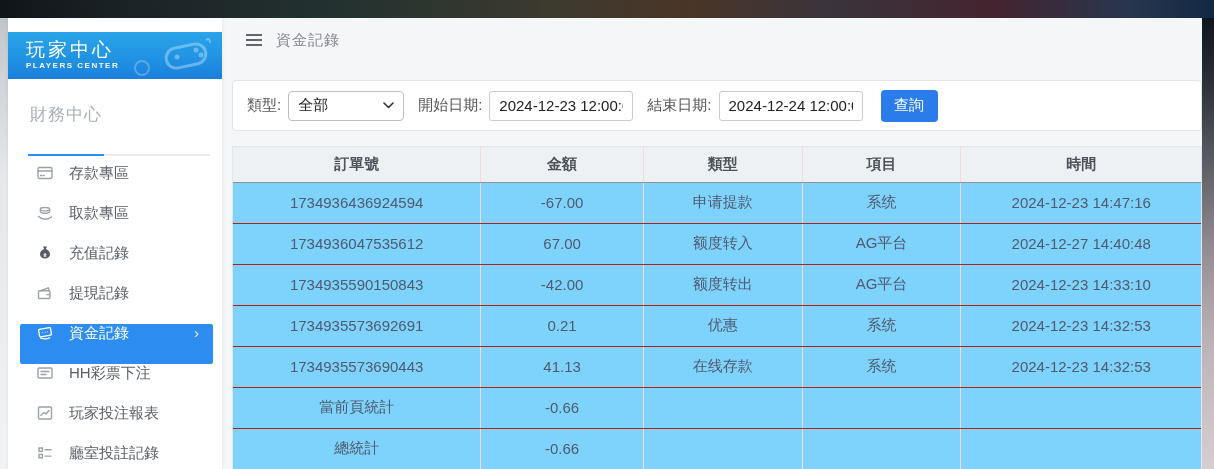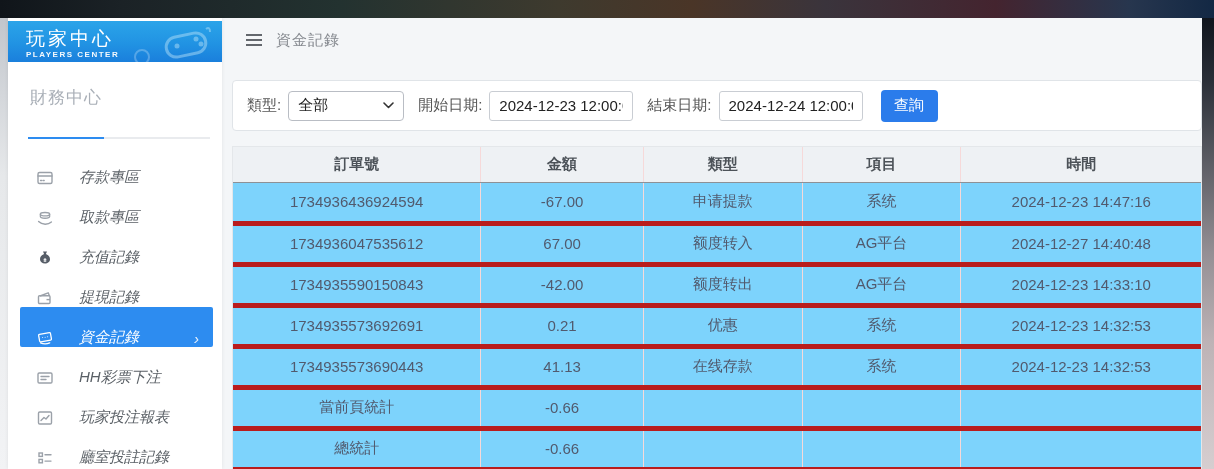--- a/index.html
+++ b/index.html
@@ -22,38 +22,38 @@
   .left-strip{
     position:absolute; top:18px; left:0; width:8px; height:451px;
     background:linear-gradient(180deg,#c2c6cc 0%,#e6e8ea 35%,#f2f3f5 100%);
   }
   
   .sidebar{
     position:absolute; left:8px; top:18px; width:214px; height:451px;
     background:#fff; box-shadow:0 0 4px rgba(0,0,0,.08);
   }
   .brand{
-    margin-top:3px; height:41px; position:relative; overflow:hidden;
+    margin-top:14px; height:47px; position:relative; overflow:hidden;
     background:linear-gradient(180deg,#2ba4e9 0%,#2193e3 55%,#1a7fdc 100%);
     color:#fff; padding:7px 0 0 18px;
   }
   .brand-title{ font-size:19px; letter-spacing:3px; font-weight:400; line-height:22px;}
   .brand-sub{ font-size:8px; letter-spacing:1.5px; font-weight:700; opacity:.95;}
   .brand-art{ position:absolute; right:10px; top:4px; opacity:.45; }
   .brand-bubble{ position:absolute; right:72px; top:28px; width:16px; height:16px; border-radius:50%;
     border:2px solid rgba(255,255,255,.25); }
   .section-title{
     color:#a9afb7; font-size:17px; padding:24px 0 28px 22px; letter-spacing:1px;
   }
   .section-divider{ height:2px; margin:0 12px 8px 20px; background:#e9ebee; position:relative; }
   .section-divider::before{ content:""; position:absolute; left:0; top:0; height:2px; width:42%; background:#2d8cf0; }
   .nav-item{
     height:40px; margin:0 9px 0 12px; padding-left:16px; border-radius:2px;
-    display:flex; align-items:flex-end; gap:25px; cursor:pointer;
-    color:#5a6066; font-size:15px;font-style:italic;
+    display:flex; align-items:flex-start; gap:15px; cursor:pointer;
+    color:#5a6066; font-size:15px;
   }
   .nav-item .ico{ width:18px; height:18px; flex:0 0 18px; display:flex; align-items:center; }
   .nav-item.active{ background:#2d8cf0; color:#fff; }
   .nav-chevron{ margin-left:auto; padding-right:14px; font-size:15px; color:#eaf3fd; }
   .personal-title{ padding-top:16px; }
   
   .topbar{
     position:absolute; left:232px; top:18px; width:970px; height:44px;
     display:flex; align-items:center; gap:10px; padding-left:10px;
   }
@@ -88,21 +88,21 @@
     background:#7dd3fc; border:1px solid #e4e7ea; border-bottom:none; overflow:hidden;
   }
   table{ width:100%; border-collapse:collapse; table-layout:fixed; }
   th{
     height:35px; background:#eef1f4; color:#4c5258; font-size:15px; font-weight:700;
     border-bottom:1px solid #8d9196; border-right:1px solid #f6d9d9; text-align:center;
   }
   th:last-child{ border-right:none; }
   td{
     height:41px; text-align:center; font-size:15px; color:#515a6e;
-    border-bottom:5px solid #b91c1c; border-right:1px solid #f6d9d9;
+    border-bottom:1px solid #b91c1c; border-right:1px solid #f6d9d9;
     white-space:nowrap; overflow:hidden;
   }
   td:last-child{ border-right:none; }
   svg{ display:block; }
 </style>
 </head>
 <body>
 
 <div class="top-strip"></div>
 <div class="right-strip"></div>

